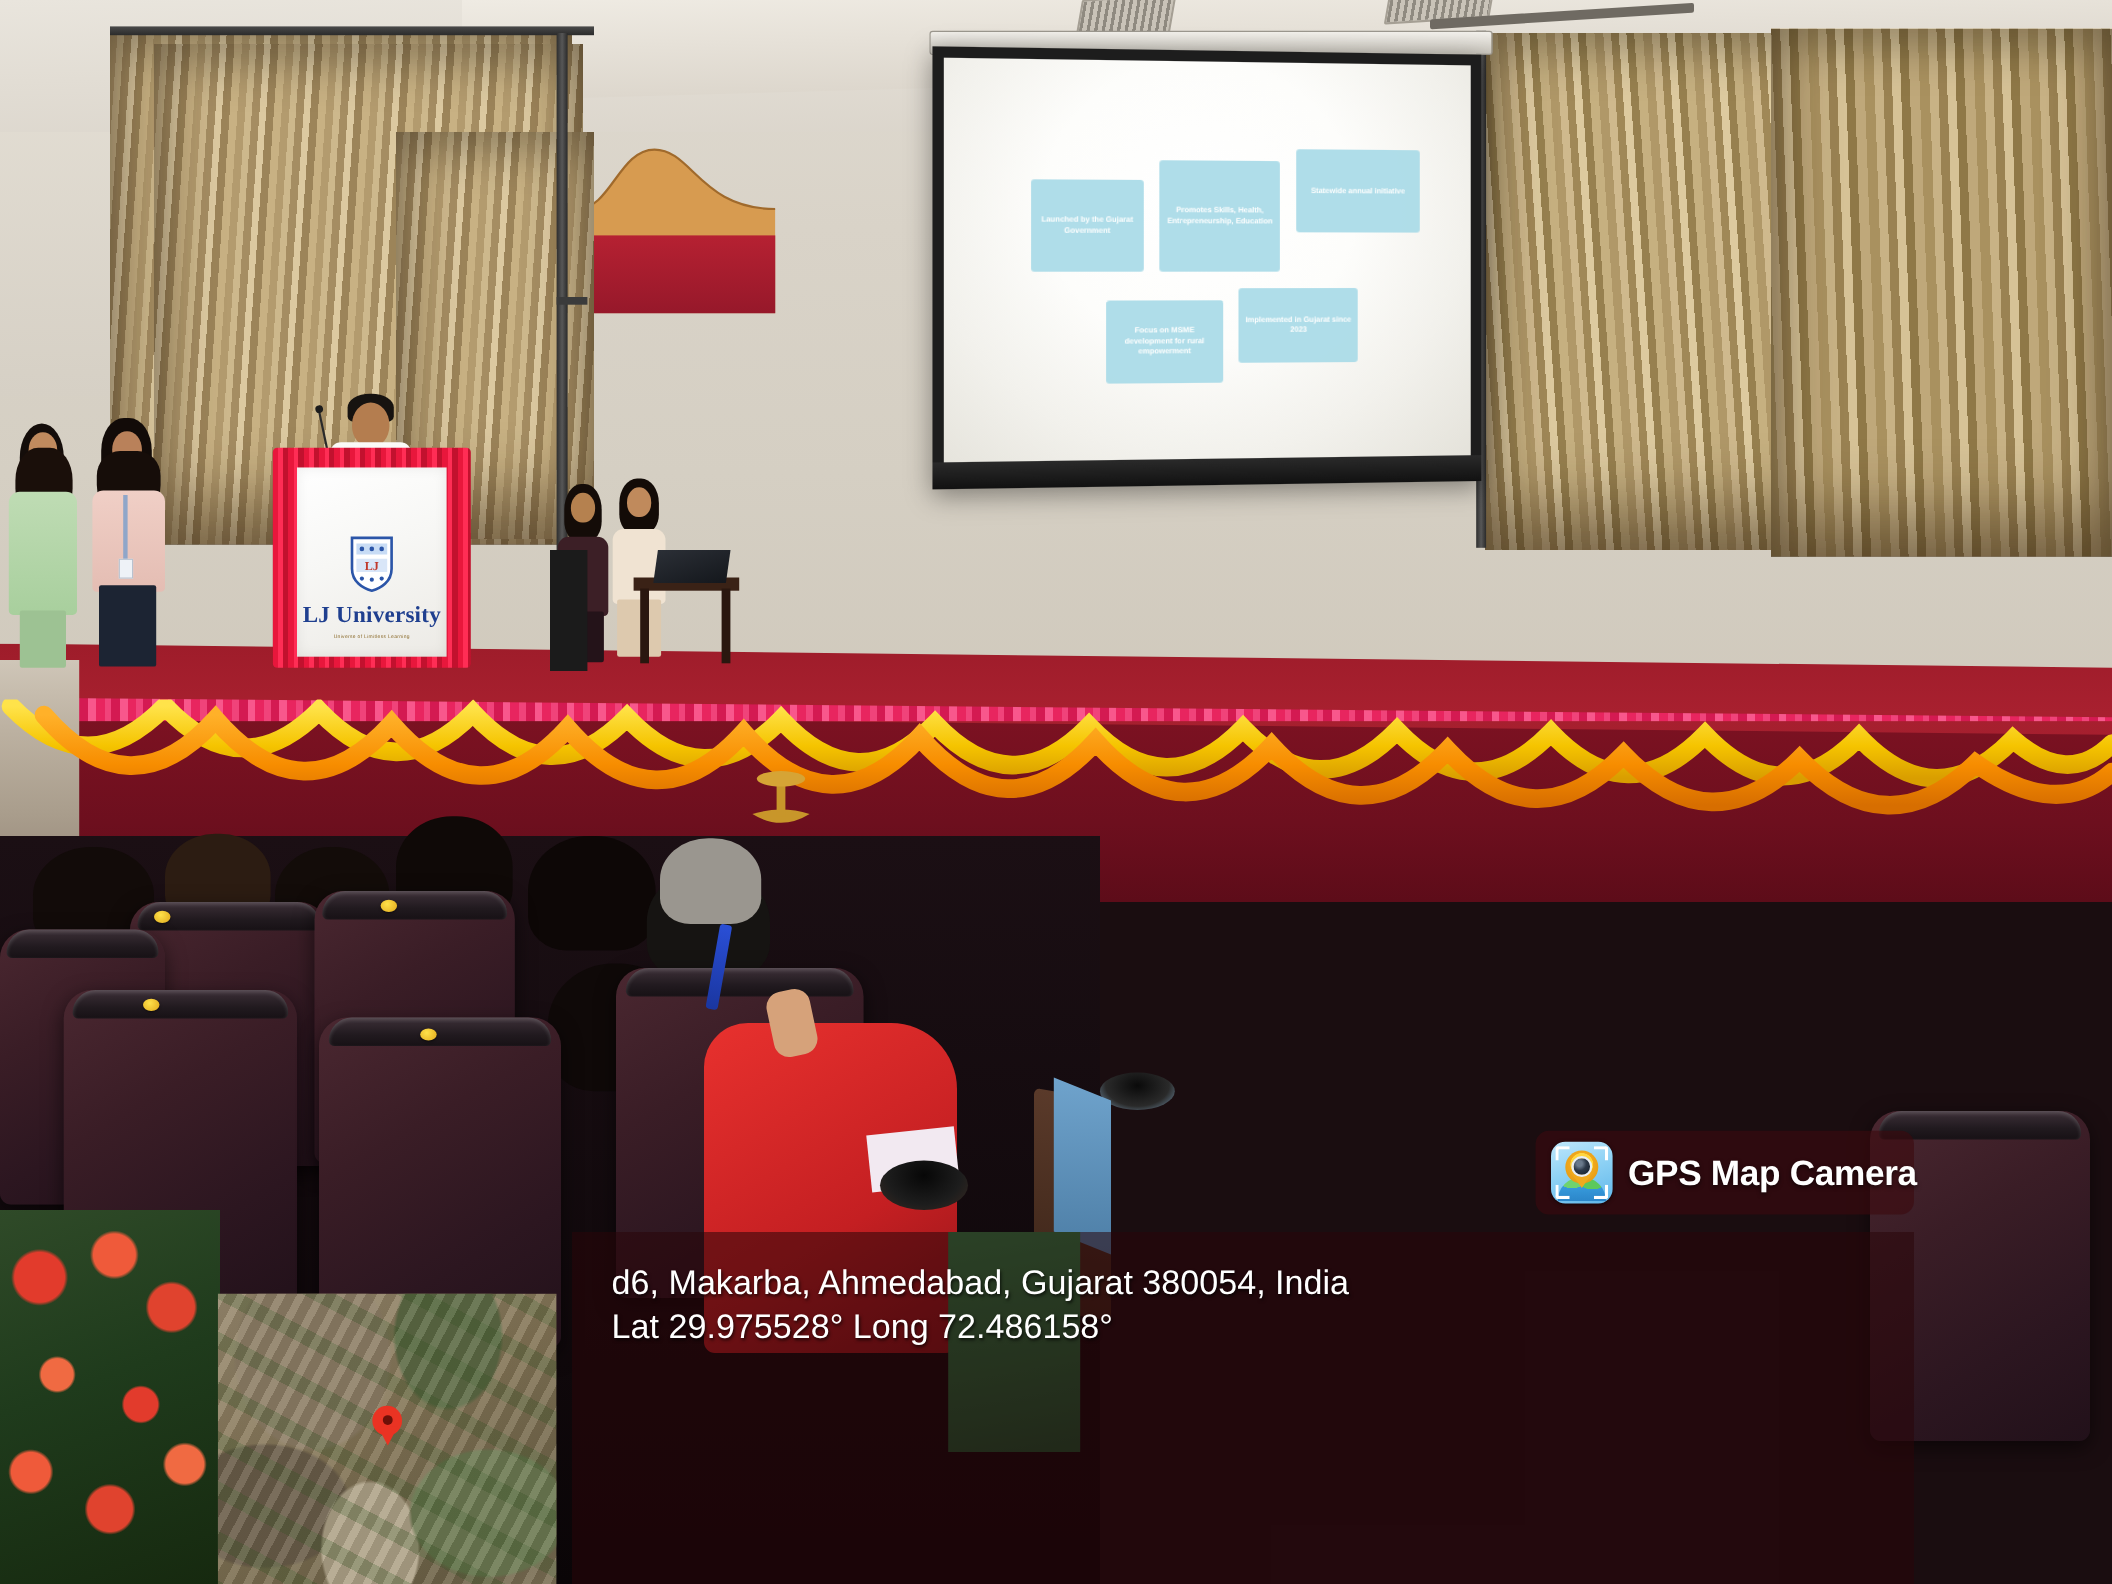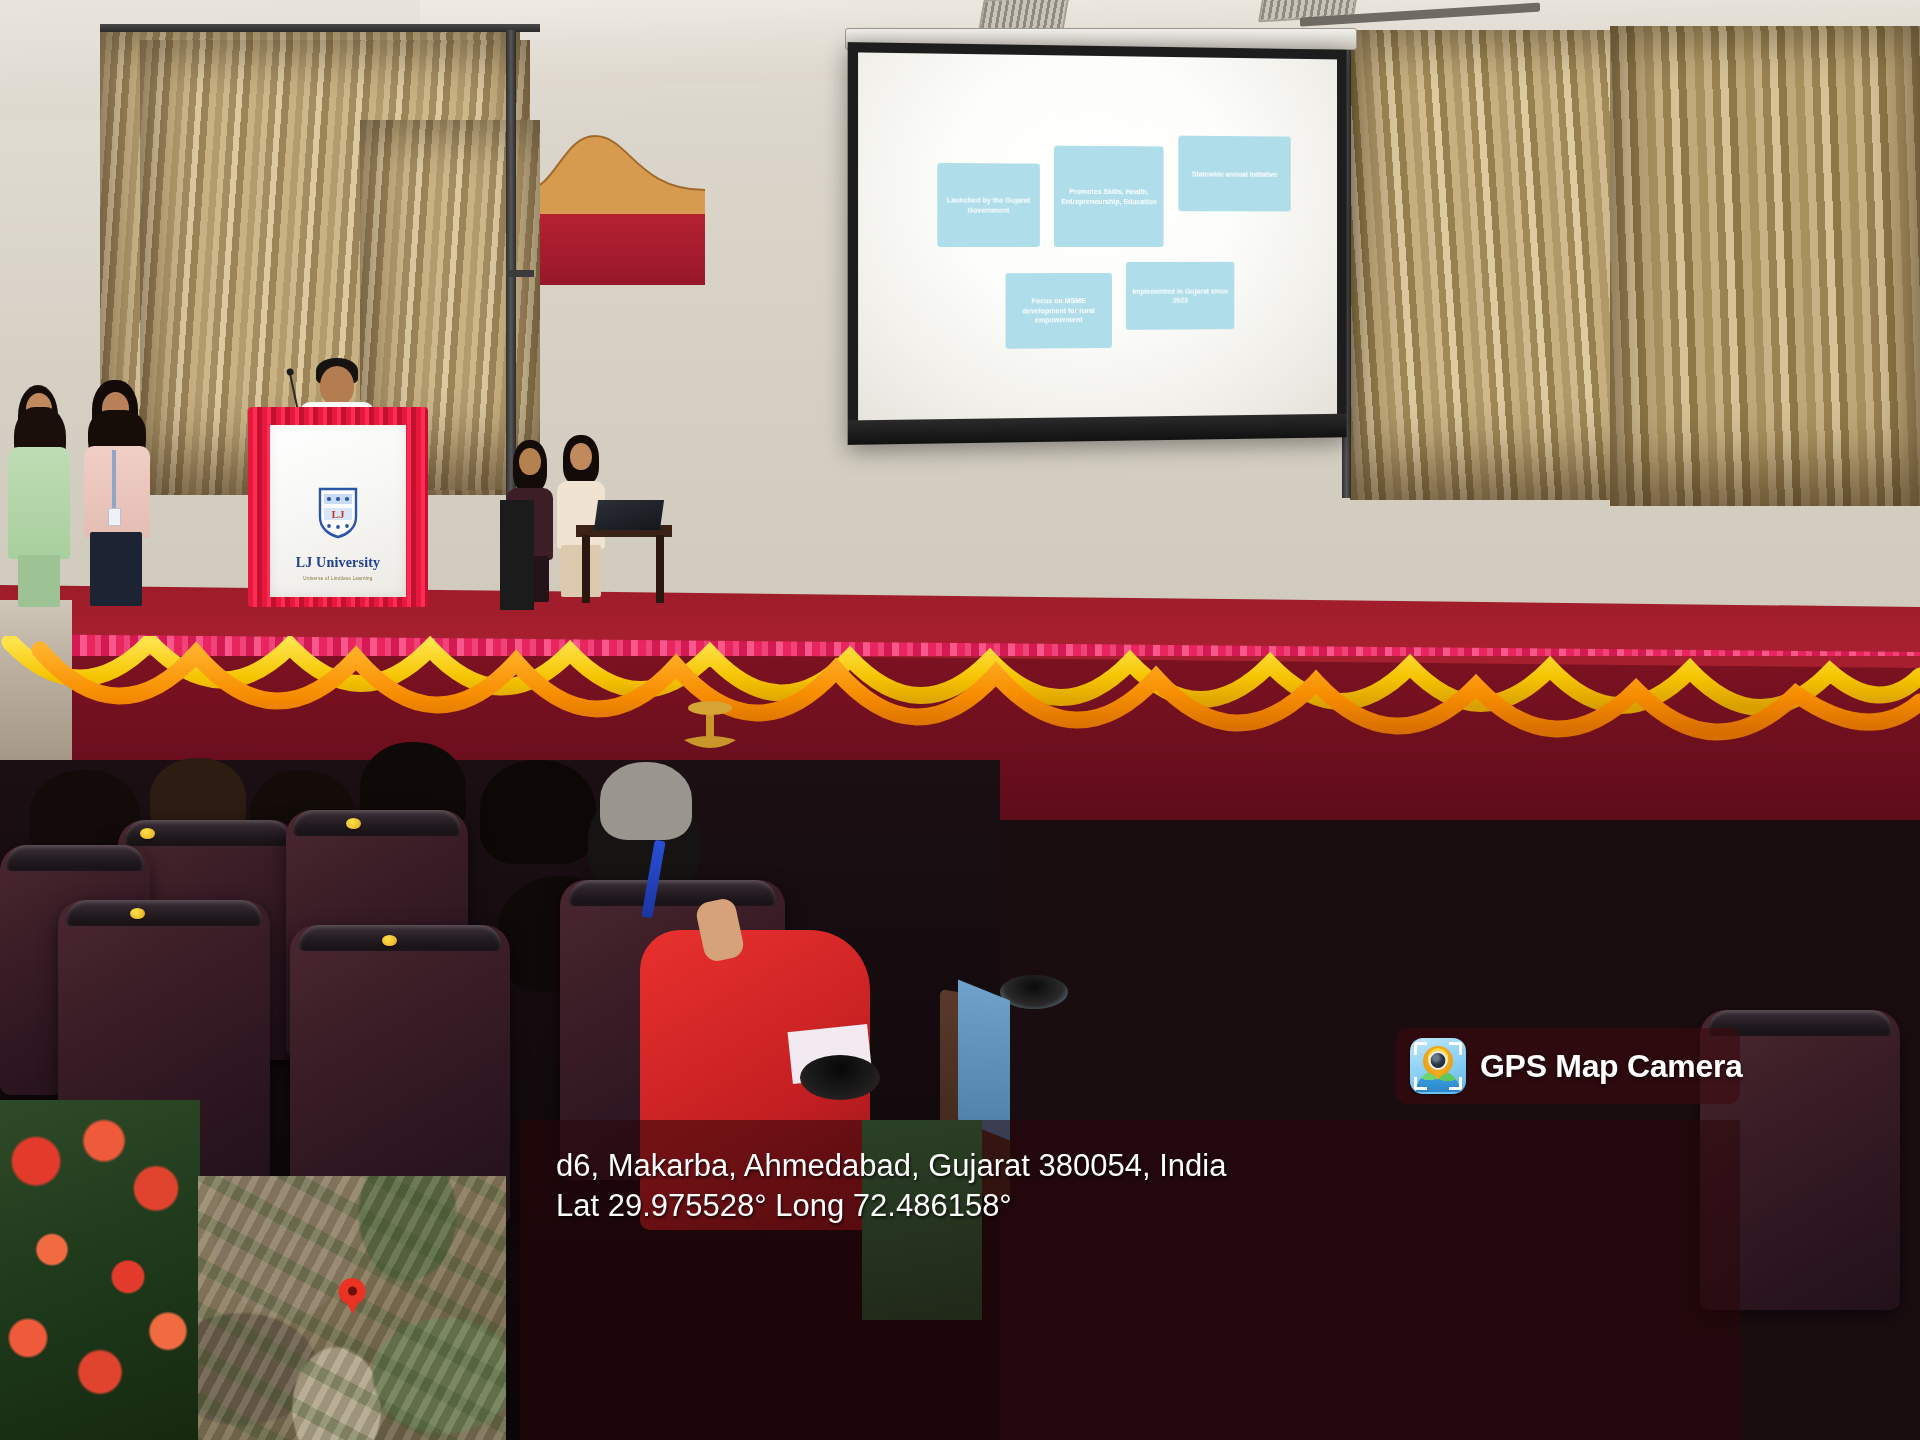--- a/index.html
+++ b/index.html
@@ -174,21 +174,21 @@
     background:linear-gradient(160deg,#ffffff 0%,#f7f7f5 45%,#eceae5 100%);
     box-shadow:inset 0 0 12px rgba(0,0,0,.08);
   }
   .crest{
     position:absolute;left:50%;top:36%;transform:translateX(-50%);
     width:44px;height:52px;
   }
   .podium-name{
     position:absolute;left:0;bottom:26px;width:100%;text-align:center;
     font-family:"Liberation Serif",serif;font-weight:700;
-    font-size:14px;color:#1f3f8f;letter-spacing:.2px;
+    font-size:21px;color:#1f3f8f;letter-spacing:.2px;
   }
   .podium-sub{
     position:absolute;left:0;bottom:16px;width:100%;text-align:center;
     font-size:4.5px;color:#8a6a2a;letter-spacing:.3px;
   }
   .mic{
     position:absolute;left:36px;top:-42px;width:2px;height:48px;
     background:#2a2a2a;transform:rotate(-12deg);
   }
   .mic:after{

